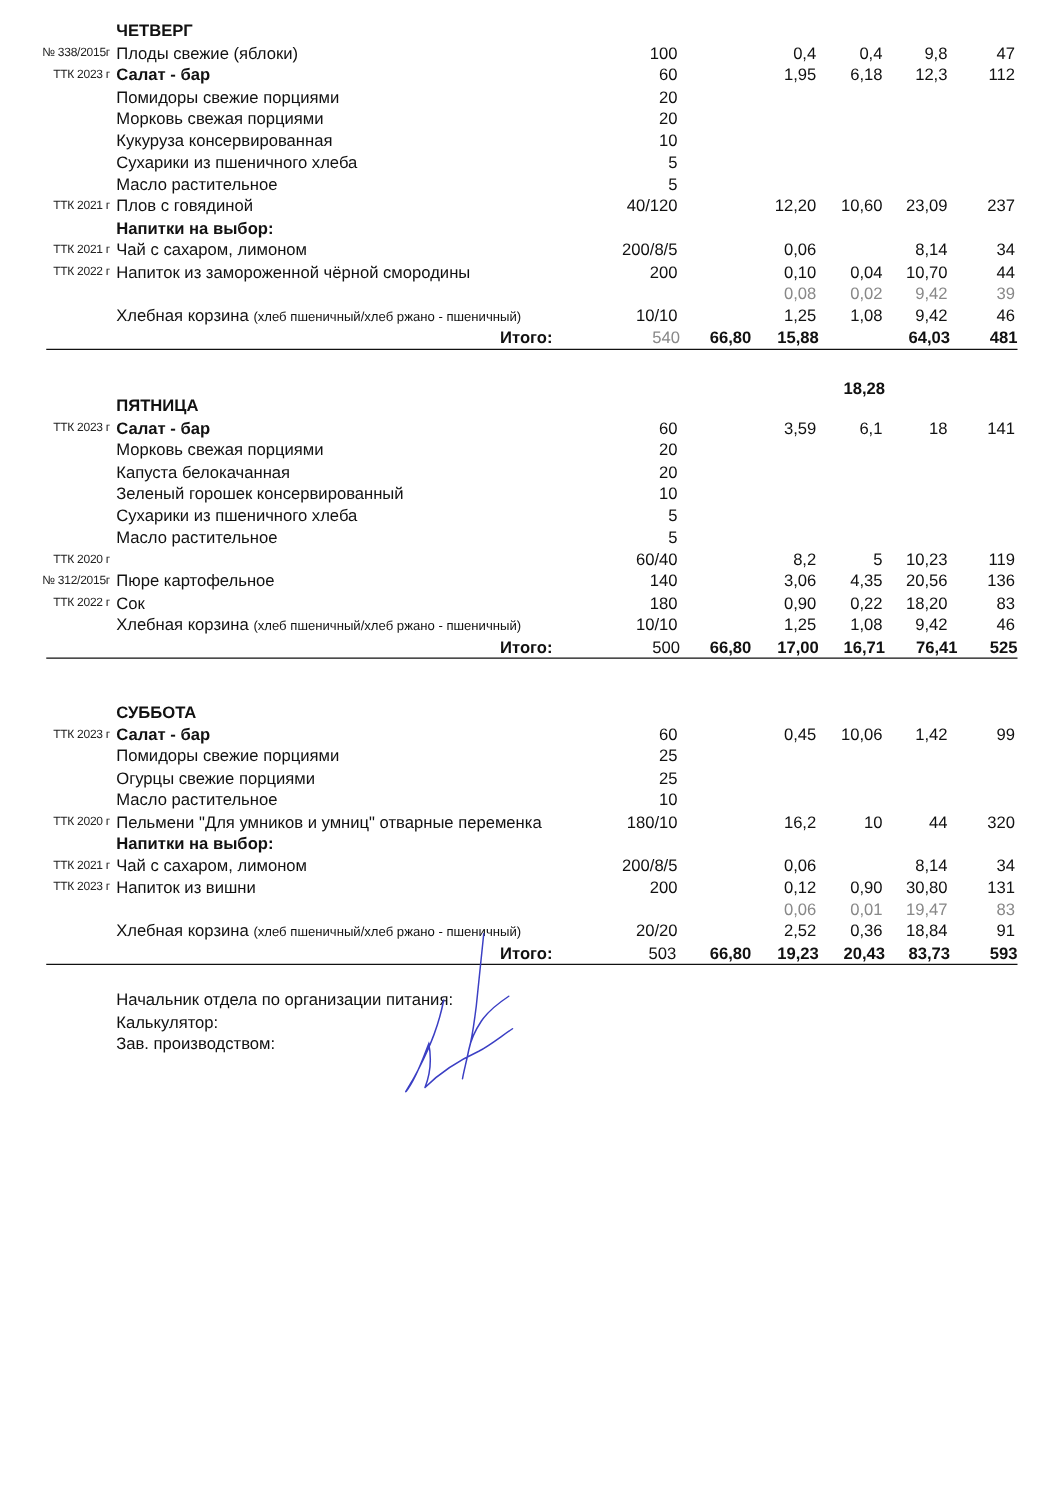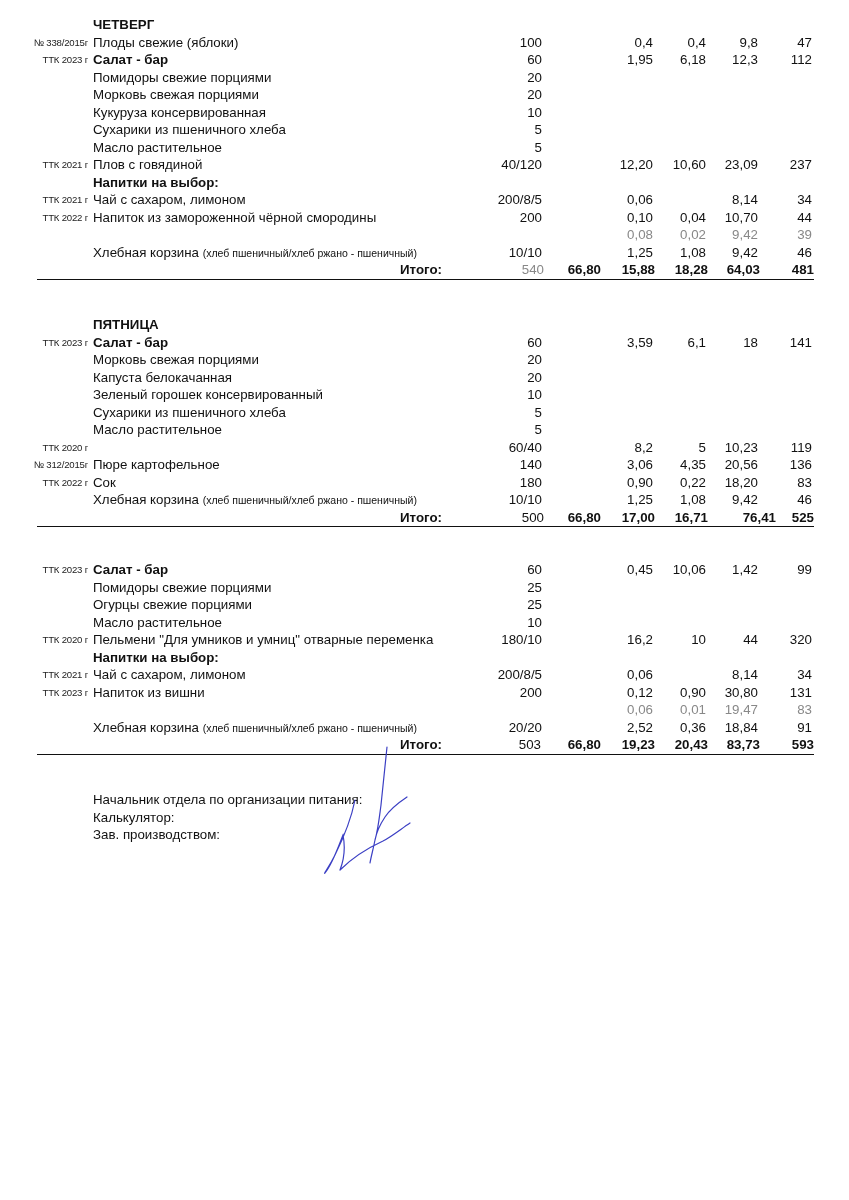--- a/index.html
+++ b/index.html
@@ -151,21 +151,21 @@
           <span class="c c-f">1,08</span>
           <span class="c c-u">9,42</span>
           <span class="c c-e">46</span>
         </div>
       </div>
     <div class="row total-row" style="width:777px;left:37px;">
       <span class="total-label" style="right:372px;">Итого:</span>
       <span class="c grey" style="right:270px;">540</span>
       <span class="c bold" style="right:213px;">66,80</span>
       <span class="c bold" style="right:159px;">15,88</span>
-      <span class="c bold" style="right:106px;">18,28</span>
+      <span class="c bold" style="right:106px;margin-top:41px;">18,28</span>
       <span class="c bold" style="right:54px;">64,03</span>
       <span class="c bold" style="right:0px;">481</span>
     </div>
   </div>
 
   <div class="section" style="top:316px;">
     <div class="row">
         <span class="name day">ПЯТНИЦА</span>
       </div>
     <div id="rows-1">
@@ -258,26 +258,29 @@
           <span class="c c-u">9,42</span>
           <span class="c c-e">46</span>
         </div>
       </div>
     <div class="row total-row" style="width:777px;left:37px;">
       <span class="total-label" style="right:372px;">Итого:</span>
       <span class="c" style="right:270px;">500</span>
       <span class="c bold" style="right:213px;">66,80</span>
       <span class="c bold" style="right:159px;">17,00</span>
       <span class="c bold" style="right:106px;">16,71</span>
-      <span class="c bold" style="right:38px;">76,41</span>
+      <span class="c bold" style="right:48px;">76,41</span>
       <span class="c bold" style="right:0px;">525</span>
     </div>
   </div>
 
   <div class="section" style="top:561px;">
+    <div class="row">
+        <span class="name day">СУББОТА</span>
+      </div>
     <div id="rows-2">
         <div class="row">
           <span class="ref">ТТК 2023 г</span>
           <span class="name bold"><span>Салат - бар</span></span>
           <span class="c c-qty">60</span>
           <span class="c c-p">0,45</span>
           <span class="c c-f">10,06</span>
           <span class="c c-u">1,42</span>
           <span class="c c-e">99</span>
         </div>

